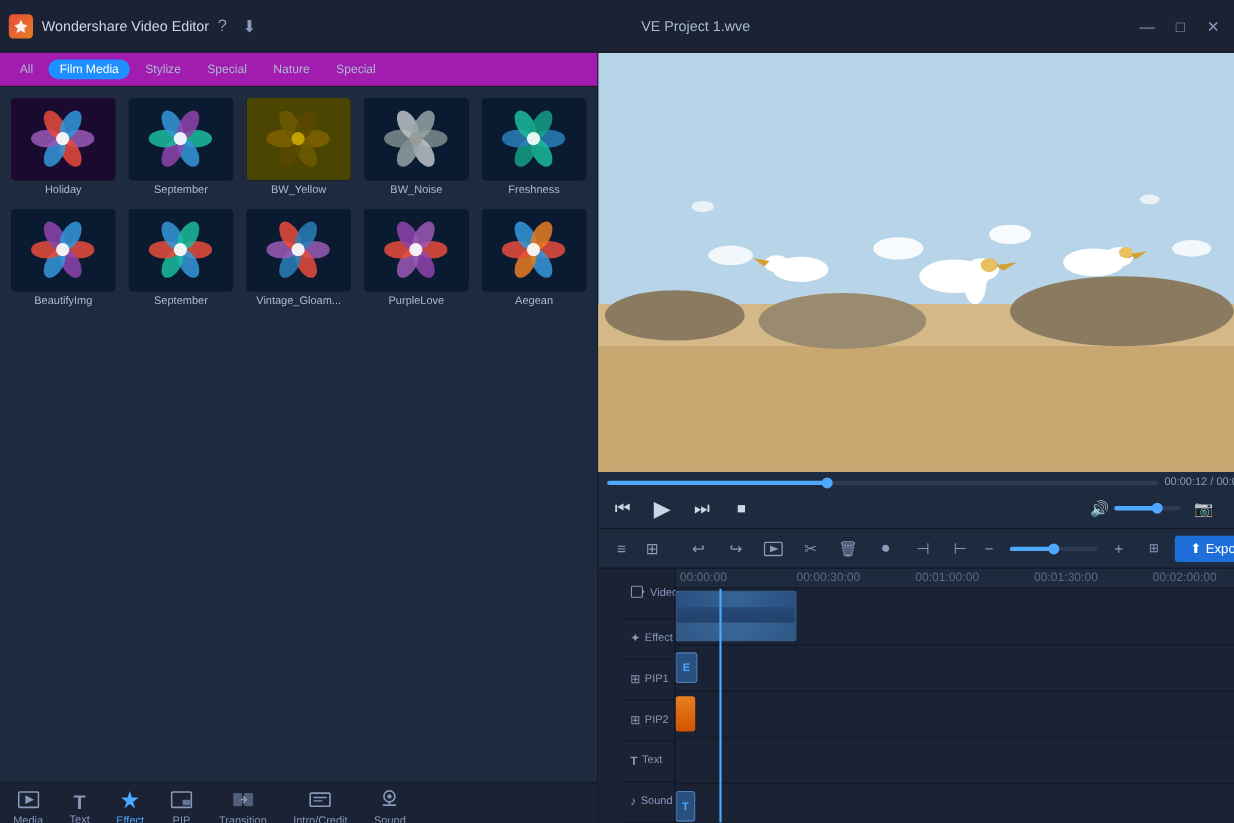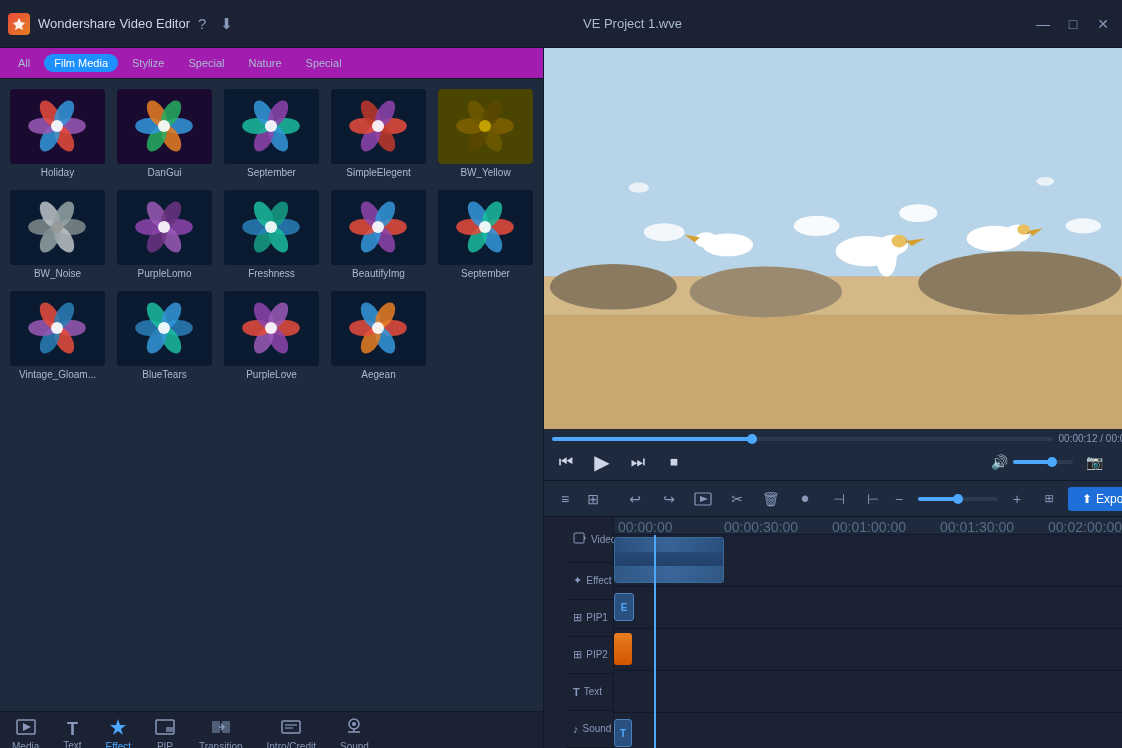--- a/index.html
+++ b/index.html
@@ -405,21 +405,21 @@
       background: #1e2b3e;
       border-bottom: 1px solid #111827;
       display: flex;
       align-items: center;
       padding: 0 4px;
       overflow: hidden;
       position: relative;
     }
     .ruler-mark {
       position: absolute;
-      font-size: 14px;
+      font-size: 11px;
       color: #5a6a80;
       top: 2px;
     }
     #tracks-content {
       flex: 1;
       position: relative;
       overflow: hidden;
     }
 
     .track-label {
@@ -569,56 +569,30 @@
               <ellipse cx="39.800000000000004" cy="49.47076581449592" rx="8" ry="14.4" transform="rotate(210, 39.800000000000004, 49.47076581449592)" fill="#3498db" opacity="0.85"></ellipse>
               <ellipse cx="32.6" cy="37" rx="8" ry="14.4" transform="rotate(270, 32.6, 37)" fill="#9b59b6" opacity="0.85"></ellipse>
               <ellipse cx="39.8" cy="24.529234185504087" rx="8" ry="14.4" transform="rotate(330, 39.8, 24.529234185504087)" fill="#e74c3c" opacity="0.85"></ellipse>
               <ellipse cx="54.2" cy="24.529234185504084" rx="8" ry="14.4" transform="rotate(390.00000000000006, 54.2, 24.529234185504084)" fill="#3498db" opacity="0.85"></ellipse>
               <circle cx="47" cy="37" r="6" fill="#fff" opacity="0.9"></circle>
             </svg></div>
           <div class="effect-name">Holiday</div>
         </div>
         <div class="effect-item">
           <div class="effect-thumb"><svg width="95" height="75" viewBox="0 0 95 75">
-              <rect width="95" height="75" fill="#1a0a30"></rect>
-              <ellipse cx="61.4" cy="37" rx="8" ry="14.4" transform="rotate(90, 61.4, 37)" fill="#3498db" opacity="0.85"></ellipse>
-              <ellipse cx="54.2" cy="49.47076581449592" rx="8" ry="14.4" transform="rotate(150, 54.2, 49.47076581449592)" fill="#e67e22" opacity="0.85"></ellipse>
-              <ellipse cx="39.800000000000004" cy="49.47076581449592" rx="8" ry="14.4" transform="rotate(210, 39.800000000000004, 49.47076581449592)" fill="#27ae60" opacity="0.85"></ellipse>
-              <ellipse cx="32.6" cy="37" rx="8" ry="14.4" transform="rotate(270, 32.6, 37)" fill="#3498db" opacity="0.85"></ellipse>
-              <ellipse cx="39.8" cy="24.529234185504087" rx="8" ry="14.4" transform="rotate(330, 39.8, 24.529234185504087)" fill="#e67e22" opacity="0.85"></ellipse>
-              <ellipse cx="54.2" cy="24.529234185504084" rx="8" ry="14.4" transform="rotate(390.00000000000006, 54.2, 24.529234185504084)" fill="#27ae60" opacity="0.85"></ellipse>
-              <circle cx="47" cy="37" r="6" fill="#fff" opacity="0.9"></circle>
-            </svg></div>
-          <div class="effect-name">DanGui</div>
-        </div>
-        <div class="effect-item">
-          <div class="effect-thumb"><svg width="95" height="75" viewBox="0 0 95 75">
               <rect width="95" height="75" fill="#0a1a30"></rect>
               <ellipse cx="61.4" cy="37" rx="8" ry="14.4" transform="rotate(90, 61.4, 37)" fill="#1abc9c" opacity="0.85"></ellipse>
               <ellipse cx="54.2" cy="49.47076581449592" rx="8" ry="14.4" transform="rotate(150, 54.2, 49.47076581449592)" fill="#3498db" opacity="0.85"></ellipse>
               <ellipse cx="39.800000000000004" cy="49.47076581449592" rx="8" ry="14.4" transform="rotate(210, 39.800000000000004, 49.47076581449592)" fill="#8e44ad" opacity="0.85"></ellipse>
               <ellipse cx="32.6" cy="37" rx="8" ry="14.4" transform="rotate(270, 32.6, 37)" fill="#1abc9c" opacity="0.85"></ellipse>
               <ellipse cx="39.8" cy="24.529234185504087" rx="8" ry="14.4" transform="rotate(330, 39.8, 24.529234185504087)" fill="#3498db" opacity="0.85"></ellipse>
               <ellipse cx="54.2" cy="24.529234185504084" rx="8" ry="14.4" transform="rotate(390.00000000000006, 54.2, 24.529234185504084)" fill="#8e44ad" opacity="0.85"></ellipse>
               <circle cx="47" cy="37" r="6" fill="#fff" opacity="0.9"></circle>
             </svg></div>
           <div class="effect-name">September</div>
-        </div>
-        <div class="effect-item">
-          <div class="effect-thumb"><svg width="95" height="75" viewBox="0 0 95 75">
-              <rect width="95" height="75" fill="#0a1a30"></rect>
-              <ellipse cx="61.4" cy="37" rx="8" ry="14.4" transform="rotate(90, 61.4, 37)" fill="#e74c3c" opacity="0.85"></ellipse>
-              <ellipse cx="54.2" cy="49.47076581449592" rx="8" ry="14.4" transform="rotate(150, 54.2, 49.47076581449592)" fill="#c0392b" opacity="0.85"></ellipse>
-              <ellipse cx="39.800000000000004" cy="49.47076581449592" rx="8" ry="14.4" transform="rotate(210, 39.800000000000004, 49.47076581449592)" fill="#8e44ad" opacity="0.85"></ellipse>
-              <ellipse cx="32.6" cy="37" rx="8" ry="14.4" transform="rotate(270, 32.6, 37)" fill="#e74c3c" opacity="0.85"></ellipse>
-              <ellipse cx="39.8" cy="24.529234185504087" rx="8" ry="14.4" transform="rotate(330, 39.8, 24.529234185504087)" fill="#c0392b" opacity="0.85"></ellipse>
-              <ellipse cx="54.2" cy="24.529234185504084" rx="8" ry="14.4" transform="rotate(390.00000000000006, 54.2, 24.529234185504084)" fill="#8e44ad" opacity="0.85"></ellipse>
-              <circle cx="47" cy="37" r="6" fill="#fff" opacity="0.9"></circle>
-            </svg></div>
-          <div class="effect-name">SimpleElegent</div>
         </div>
         <div class="effect-item">
           <div class="effect-thumb"><svg width="95" height="75" viewBox="0 0 95 75">
               <rect width="95" height="75" fill="#4a4500"></rect>
               <ellipse cx="61.4" cy="37" rx="8" ry="14.4" transform="rotate(90, 61.4, 37)" fill="#7f6000" opacity="0.85"></ellipse>
               <ellipse cx="54.2" cy="49.47076581449592" rx="8" ry="14.4" transform="rotate(150, 54.2, 49.47076581449592)" fill="#6d5900" opacity="0.85"></ellipse>
               <ellipse cx="39.800000000000004" cy="49.47076581449592" rx="8" ry="14.4" transform="rotate(210, 39.800000000000004, 49.47076581449592)" fill="#5a4800" opacity="0.85"></ellipse>
               <ellipse cx="32.6" cy="37" rx="8" ry="14.4" transform="rotate(270, 32.6, 37)" fill="#7f6000" opacity="0.85"></ellipse>
               <ellipse cx="39.8" cy="24.529234185504087" rx="8" ry="14.4" transform="rotate(330, 39.8, 24.529234185504087)" fill="#6d5900" opacity="0.85"></ellipse>
               <ellipse cx="54.2" cy="24.529234185504084" rx="8" ry="14.4" transform="rotate(390.00000000000006, 54.2, 24.529234185504084)" fill="#5a4800" opacity="0.85"></ellipse>
@@ -635,33 +609,20 @@
               <ellipse cx="32.6" cy="37" rx="8" ry="14.4" transform="rotate(270, 32.6, 37)" fill="#7f8c8d" opacity="0.85"></ellipse>
               <ellipse cx="39.8" cy="24.529234185504087" rx="8" ry="14.4" transform="rotate(330, 39.8, 24.529234185504087)" fill="#bdc3c7" opacity="0.85"></ellipse>
               <ellipse cx="54.2" cy="24.529234185504084" rx="8" ry="14.4" transform="rotate(390.00000000000006, 54.2, 24.529234185504084)" fill="#95a5a6" opacity="0.85"></ellipse>
               <circle cx="47" cy="37" r="6" fill="#999" opacity="0.9"></circle>
             </svg></div>
           <div class="effect-name">BW_Noise</div>
         </div>
         <div class="effect-item">
           <div class="effect-thumb"><svg width="95" height="75" viewBox="0 0 95 75">
               <rect width="95" height="75" fill="#0a1a30"></rect>
-              <ellipse cx="61.4" cy="37" rx="8" ry="14.4" transform="rotate(90, 61.4, 37)" fill="#8e44ad" opacity="0.85"></ellipse>
-              <ellipse cx="54.2" cy="49.47076581449592" rx="8" ry="14.4" transform="rotate(150, 54.2, 49.47076581449592)" fill="#9b59b6" opacity="0.85"></ellipse>
-              <ellipse cx="39.800000000000004" cy="49.47076581449592" rx="8" ry="14.4" transform="rotate(210, 39.800000000000004, 49.47076581449592)" fill="#6c3483" opacity="0.85"></ellipse>
-              <ellipse cx="32.6" cy="37" rx="8" ry="14.4" transform="rotate(270, 32.6, 37)" fill="#8e44ad" opacity="0.85"></ellipse>
-              <ellipse cx="39.8" cy="24.529234185504087" rx="8" ry="14.4" transform="rotate(330, 39.8, 24.529234185504087)" fill="#9b59b6" opacity="0.85"></ellipse>
-              <ellipse cx="54.2" cy="24.529234185504084" rx="8" ry="14.4" transform="rotate(390.00000000000006, 54.2, 24.529234185504084)" fill="#6c3483" opacity="0.85"></ellipse>
-              <circle cx="47" cy="37" r="6" fill="#fff" opacity="0.9"></circle>
-            </svg></div>
-          <div class="effect-name">PurpleLomo</div>
-        </div>
-        <div class="effect-item">
-          <div class="effect-thumb"><svg width="95" height="75" viewBox="0 0 95 75">
-              <rect width="95" height="75" fill="#0a1a30"></rect>
               <ellipse cx="61.4" cy="37" rx="8" ry="14.4" transform="rotate(90, 61.4, 37)" fill="#2980b9" opacity="0.85"></ellipse>
               <ellipse cx="54.2" cy="49.47076581449592" rx="8" ry="14.4" transform="rotate(150, 54.2, 49.47076581449592)" fill="#1abc9c" opacity="0.85"></ellipse>
               <ellipse cx="39.800000000000004" cy="49.47076581449592" rx="8" ry="14.4" transform="rotate(210, 39.800000000000004, 49.47076581449592)" fill="#16a085" opacity="0.85"></ellipse>
               <ellipse cx="32.6" cy="37" rx="8" ry="14.4" transform="rotate(270, 32.6, 37)" fill="#2980b9" opacity="0.85"></ellipse>
               <ellipse cx="39.8" cy="24.529234185504087" rx="8" ry="14.4" transform="rotate(330, 39.8, 24.529234185504087)" fill="#1abc9c" opacity="0.85"></ellipse>
               <ellipse cx="54.2" cy="24.529234185504084" rx="8" ry="14.4" transform="rotate(390.00000000000006, 54.2, 24.529234185504084)" fill="#16a085" opacity="0.85"></ellipse>
               <circle cx="47" cy="37" r="6" fill="#fff" opacity="0.9"></circle>
             </svg></div>
           <div class="effect-name">Freshness</div>
         </div>
@@ -696,33 +657,20 @@
               <rect width="95" height="75" fill="#0a1a30"></rect>
               <ellipse cx="61.4" cy="37" rx="8" ry="14.4" transform="rotate(90, 61.4, 37)" fill="#9b59b6" opacity="0.85"></ellipse>
               <ellipse cx="54.2" cy="49.47076581449592" rx="8" ry="14.4" transform="rotate(150, 54.2, 49.47076581449592)" fill="#e74c3c" opacity="0.85"></ellipse>
               <ellipse cx="39.800000000000004" cy="49.47076581449592" rx="8" ry="14.4" transform="rotate(210, 39.800000000000004, 49.47076581449592)" fill="#2980b9" opacity="0.85"></ellipse>
               <ellipse cx="32.6" cy="37" rx="8" ry="14.4" transform="rotate(270, 32.6, 37)" fill="#9b59b6" opacity="0.85"></ellipse>
               <ellipse cx="39.8" cy="24.529234185504087" rx="8" ry="14.4" transform="rotate(330, 39.8, 24.529234185504087)" fill="#e74c3c" opacity="0.85"></ellipse>
               <ellipse cx="54.2" cy="24.529234185504084" rx="8" ry="14.4" transform="rotate(390.00000000000006, 54.2, 24.529234185504084)" fill="#2980b9" opacity="0.85"></ellipse>
               <circle cx="47" cy="37" r="6" fill="#fff" opacity="0.9"></circle>
             </svg></div>
           <div class="effect-name">Vintage_Gloam...</div>
-        </div>
-        <div class="effect-item">
-          <div class="effect-thumb"><svg width="95" height="75" viewBox="0 0 95 75">
-              <rect width="95" height="75" fill="#0a1a30"></rect>
-              <ellipse cx="61.4" cy="37" rx="8" ry="14.4" transform="rotate(90, 61.4, 37)" fill="#2980b9" opacity="0.85"></ellipse>
-              <ellipse cx="54.2" cy="49.47076581449592" rx="8" ry="14.4" transform="rotate(150, 54.2, 49.47076581449592)" fill="#1abc9c" opacity="0.85"></ellipse>
-              <ellipse cx="39.800000000000004" cy="49.47076581449592" rx="8" ry="14.4" transform="rotate(210, 39.800000000000004, 49.47076581449592)" fill="#3498db" opacity="0.85"></ellipse>
-              <ellipse cx="32.6" cy="37" rx="8" ry="14.4" transform="rotate(270, 32.6, 37)" fill="#2980b9" opacity="0.85"></ellipse>
-              <ellipse cx="39.8" cy="24.529234185504087" rx="8" ry="14.4" transform="rotate(330, 39.8, 24.529234185504087)" fill="#1abc9c" opacity="0.85"></ellipse>
-              <ellipse cx="54.2" cy="24.529234185504084" rx="8" ry="14.4" transform="rotate(390.00000000000006, 54.2, 24.529234185504084)" fill="#3498db" opacity="0.85"></ellipse>
-              <circle cx="47" cy="37" r="6" fill="#fff" opacity="0.9"></circle>
-            </svg></div>
-          <div class="effect-name">BlueTears</div>
         </div>
         <div class="effect-item">
           <div class="effect-thumb"><svg width="95" height="75" viewBox="0 0 95 75">
               <rect width="95" height="75" fill="#0a1a30"></rect>
               <ellipse cx="61.4" cy="37" rx="8" ry="14.4" transform="rotate(90, 61.4, 37)" fill="#e74c3c" opacity="0.85"></ellipse>
               <ellipse cx="54.2" cy="49.47076581449592" rx="8" ry="14.4" transform="rotate(150, 54.2, 49.47076581449592)" fill="#8e44ad" opacity="0.85"></ellipse>
               <ellipse cx="39.800000000000004" cy="49.47076581449592" rx="8" ry="14.4" transform="rotate(210, 39.800000000000004, 49.47076581449592)" fill="#9b59b6" opacity="0.85"></ellipse>
               <ellipse cx="32.6" cy="37" rx="8" ry="14.4" transform="rotate(270, 32.6, 37)" fill="#e74c3c" opacity="0.85"></ellipse>
               <ellipse cx="39.8" cy="24.529234185504087" rx="8" ry="14.4" transform="rotate(330, 39.8, 24.529234185504087)" fill="#8e44ad" opacity="0.85"></ellipse>
               <ellipse cx="54.2" cy="24.529234185504084" rx="8" ry="14.4" transform="rotate(390.00000000000006, 54.2, 24.529234185504084)" fill="#9b59b6" opacity="0.85"></ellipse>

